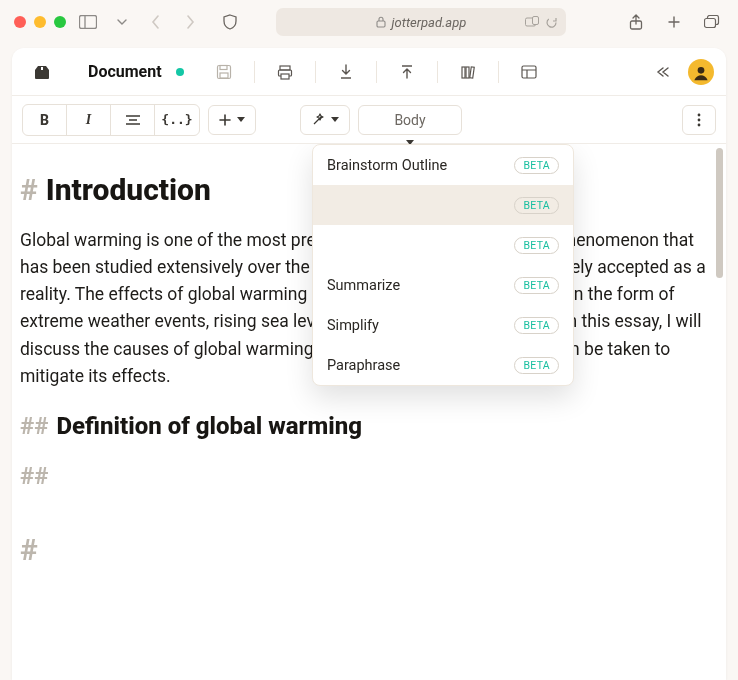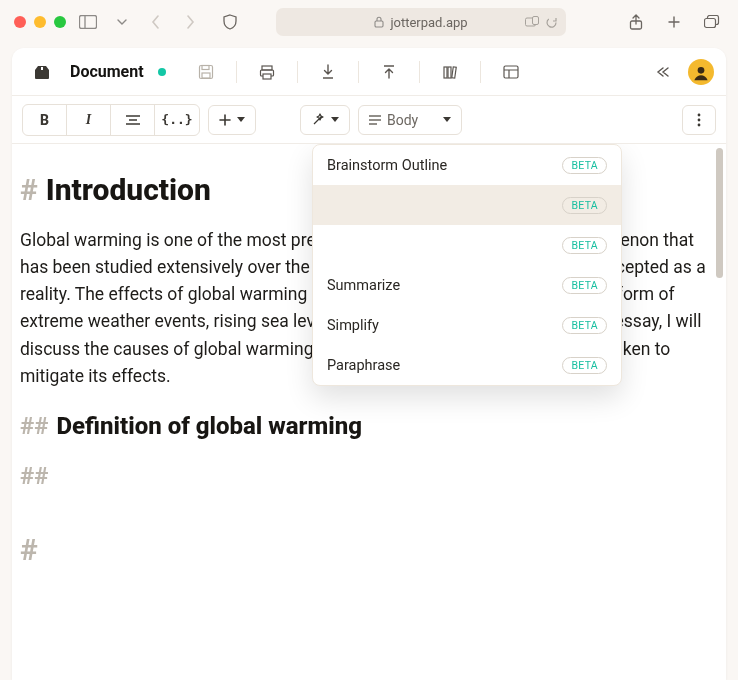--- a/index.html
+++ b/index.html
@@ -8,56 +8,56 @@
 
   
   .browser-chrome { height: 44px; display: flex; align-items: center; padding: 0 14px; gap: 10px; }
   .traffic-lights { display: flex; gap: 8px; }
   .tl { width: 12px; height: 12px; border-radius: 50%; }
   .tl.red { background: #ff5f57; }
   .tl.yellow { background: #febc2e; }
   .tl.green { background: #28c840; }
   .chrome-btn { color: #8d8a87; display: flex; align-items: center; justify-content: center; width: 24px; height: 24px; }
   .chrome-btn.disabled { color: #cfc9c3; }
-  .addr-bar { flex: 1; max-width: 290px; height: 28px; background: #eee8e2; border-radius: 7px; display: flex; align-items: center; justify-content: center; gap: 6px; color: #6b6661; font-size: 13px; margin: 0 auto; position: relative; }
+  .addr-bar { flex: 1; max-width: 290px; height: 28px; background: #eee8e2; border-radius: 7px; display: flex; align-items: center; justify-content: center; gap: 6px; color: #6b6661; font-size: 13px; margin: 0 auto; position: relative; font-style: italic; }
   .addr-bar .lock { font-size: 11px; color: #8d8a87; }
   .addr-right { position: absolute; right: 8px; display: flex; gap: 6px; color: #a7a29c; }
   .chrome-right { display: flex; gap: 14px; margin-left: auto; }
 
   
   .app { position: absolute; top: 48px; left: 12px; right: 12px; bottom: 0; background: #ffffff; border-radius: 12px 12px 0 0; box-shadow: 0 1px 3px rgba(0,0,0,0.06); overflow: hidden; }
   .app-titlebar { height: 48px; display: flex; align-items: center; padding: 0 12px; gap: 8px; border-bottom: 1px solid #f0ece7; }
   .tb-icon { width: 36px; height: 36px; display: flex; align-items: center; justify-content: center; color: #5b5651; border-radius: 6px; }
-  .doc-title { font-weight: 700; font-size: 16px; color: #141311; margin-left: 2px; }
+  .doc-title { font-weight: 700; font-size: 16px; color: #141311; margin-left: 20px; }
   .dirty-dot { width: 8px; height: 8px; border-radius: 50%; background: #14c7a6; margin-left: 6px; }
   .tb-sep { width: 1px; height: 22px; background: #ece6de; margin: 0 4px; }
   .tb-spacer { flex: 1; }
   .avatar { width: 26px; height: 26px; border-radius: 50%; background: #f4b92e; display: flex; align-items: center; justify-content: center; overflow: hidden; }
   .avatar svg { width: 20px; height: 20px; }
 
   
   .formatbar { height: 48px; display: flex; align-items: center; padding: 0 10px; gap: 8px; border-bottom: 1px solid #f0ece7; position: relative; }
   .seggrp { display: inline-flex; border: 1px solid #e7e1d9; border-radius: 6px; overflow: hidden; }
   .seg { width: 44px; height: 30px; display: flex; align-items: center; justify-content: center; color: #3b3833; font-weight: 700; font-size: 14px; border-right: 1px solid #e7e1d9; }
   .seg:last-child { border-right: none; }
   .btn { height: 30px; display: inline-flex; align-items: center; justify-content: center; border: 1px solid #e7e1d9; border-radius: 6px; padding: 0 10px; color: #3b3833; font-size: 14px; gap: 6px; background: #fff; }
   .caret { width: 0; height: 0; border-left: 4px solid transparent; border-right: 4px solid transparent; border-top: 5px solid #3b3833; }
-  .style-btn { min-width: 104px; justify-content: flex-start; padding: 0 10px; color: #6d6862; }
+  .style-btn { min-width: 104px; justify-content: flex-start; padding: 0 10px; color: #6d6862; flex-direction: column; }
   .kebab { margin-left: auto; width: 34px; display: flex; justify-content: center; }
 
   
   .doc-scroll { position: absolute; top: 96px; bottom: 0; left: 0; right: 0; overflow: hidden; padding: 28px 8px 0 8px; }
   .doc-content { color: #181613; }
   .h1 { font-size: 30px; font-weight: 800; display: flex; gap: 8px; align-items: baseline; margin-bottom: 20px; }
   .h2 { font-size: 24px; font-weight: 800; display: flex; gap: 8px; align-items: baseline; margin-top: 22px; }
   .hmark { color: #bcb6ad; font-weight: 700; }
   .para { font-size: 17.5px; line-height: 1.55; color: #1e1c19; margin-top: 6px; }
 
   
-  .dropdown { position: absolute; top: 0px; left: 300px; width: 310px; background: #fff; border: 1px solid #eee7dd; border-radius: 8px; box-shadow: 0 12px 28px rgba(0,0,0,0.12); overflow: hidden; }
+  .dropdown { position: absolute; top: 0px; left: 300px; width: 262px; background: #fff; border: 1px solid #eee7dd; border-radius: 8px; box-shadow: 0 12px 28px rgba(0,0,0,0.12); overflow: hidden; }
   .dd-item { display: flex; align-items: center; gap: 10px; height: 40px; padding: 0 14px; font-size: 14.5px; color: #2a2723; }
   .dd-item.sel { background: #f2ece4; }
   .dd-item .spacer { flex: 1; }
   .beta { display: inline-block; padding: 1px 8px; border: 1px solid #d8d2c9; border-radius: 999px; font-size: 10.5px; font-weight: 400; color: #18bfa0; letter-spacing: 0.3px; }
 
   
   .scroll-thumb { position: absolute; top: 100px; right: 3px; width: 7px; height: 130px; background: #cfc9c1; border-radius: 4px; }
 
   svg { display: block; }
 </style>

